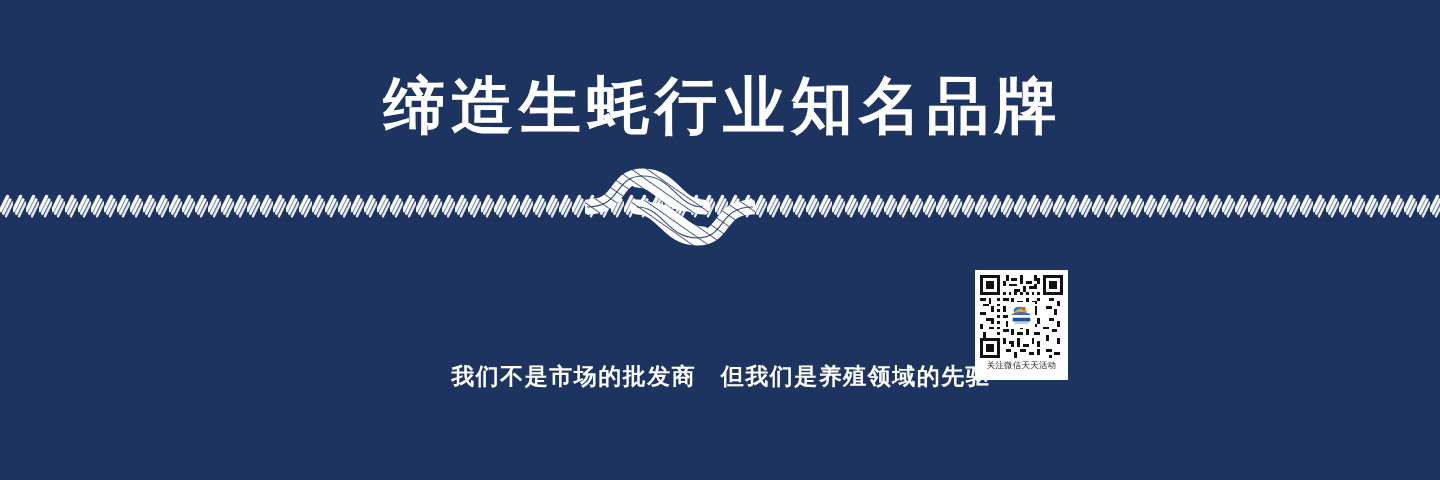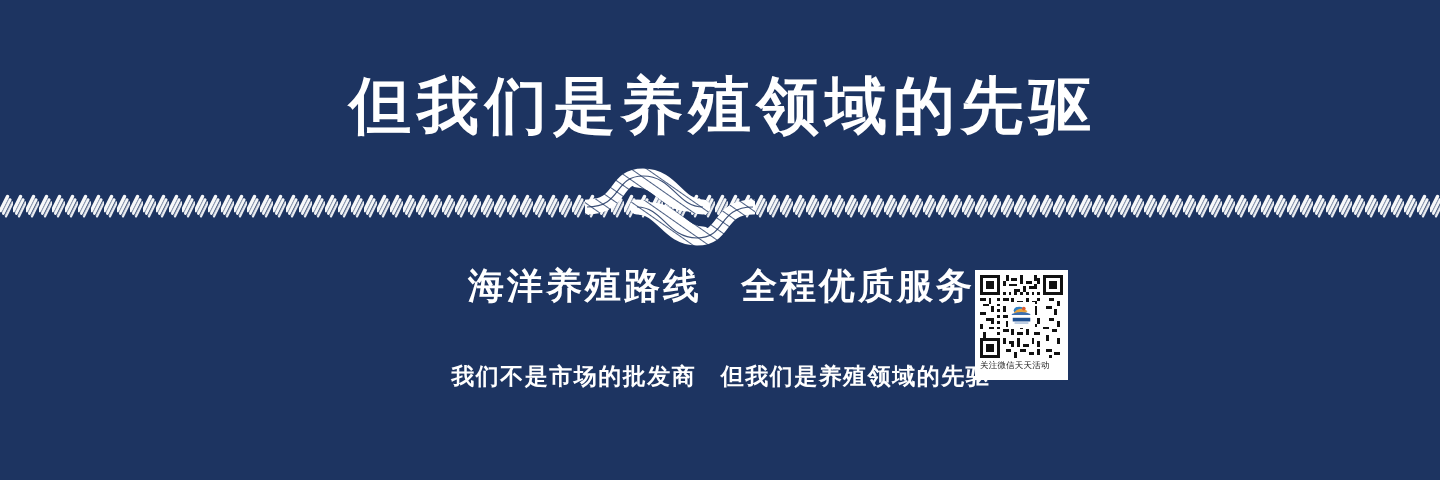--- a/index.html
+++ b/index.html
@@ -96,20 +96,21 @@
     position: absolute;
     left: 975px;
     top: 270px;
     width: 93px;
     height: 110px;
     background: #ffffff;
     box-sizing: border-box;
     padding: 5px 5px 0 5px;
     display: flex;
     flex-direction: column;
+    align-items: center;
   }
   .qr-img {
     position: relative;
     width: 83px;
     height: 83px;
   }
   .qr-logo {
     position: absolute;
     left: 28px;
     top: 27px;
@@ -127,21 +128,21 @@
     letter-spacing: 0.2px;
     white-space: nowrap;
     margin-top: 1px;
   }
 </style>
 </head>
 <body>
 
 <div id="banner">
 
-  <div class="title">但我们是养殖领域的先驱</div>
+  <div class="title">缔造生蚝行业知名品牌</div>
 
   <div class="rope-band">
     <svg class="rope-line" viewBox="0 0 1440 34" preserveAspectRatio="none">
       <defs>
         <pattern id="ropePat" x="0" y="0" width="13" height="34" patternUnits="userSpaceOnUse">
           <g fill="none" stroke="#ffffff" stroke-linecap="round">
             <path d="M0.5,20.5 L7.5,6.5" stroke-width="3.4" opacity="0.97"></path>
             <path d="M2.2,22.5 L9.2,8.5" stroke-width="1.1" opacity="0.55"></path>
             <path d="M3.3,23.6 L10.3,9.6" stroke-width="2.6" opacity="0.95"></path>
             <path d="M5.0,25.4 L12.0,11.4" stroke-width="1.0" opacity="0.5"></path>
@@ -165,21 +166,20 @@
         <path d="M52,22 C74,22 80,46 104,46"></path>
         <path d="M118,76 C96,76 90,52 66,52"></path>
       </g>
       <g fill="none" stroke="#1d3461" stroke-width="1.2" opacity="0.85">
         <path d="M2,49 C38,49 28,18 58,18 C88,18 92,49 118,49"></path>
         <path d="M168,49 C132,49 142,80 112,80 C82,80 78,49 52,49"></path>
       </g>
     </svg>
   </div>
 
-  <div class="subtitle">海洋养殖路线　全程优质服务</div>
 
   <div class="body-line l2">我们不是市场的批发商　但我们是养殖领域的先驱</div>
 
   <div class="qr-card">
     <div class="qr-img">
       <svg viewBox="0 0 29 29" width="83" height="83" shape-rendering="crispEdges">
         <rect width="29" height="29" fill="#ffffff"></rect>
         <g fill="#111111">
 
           <rect x="0" y="0" width="7" height="1"></rect>

